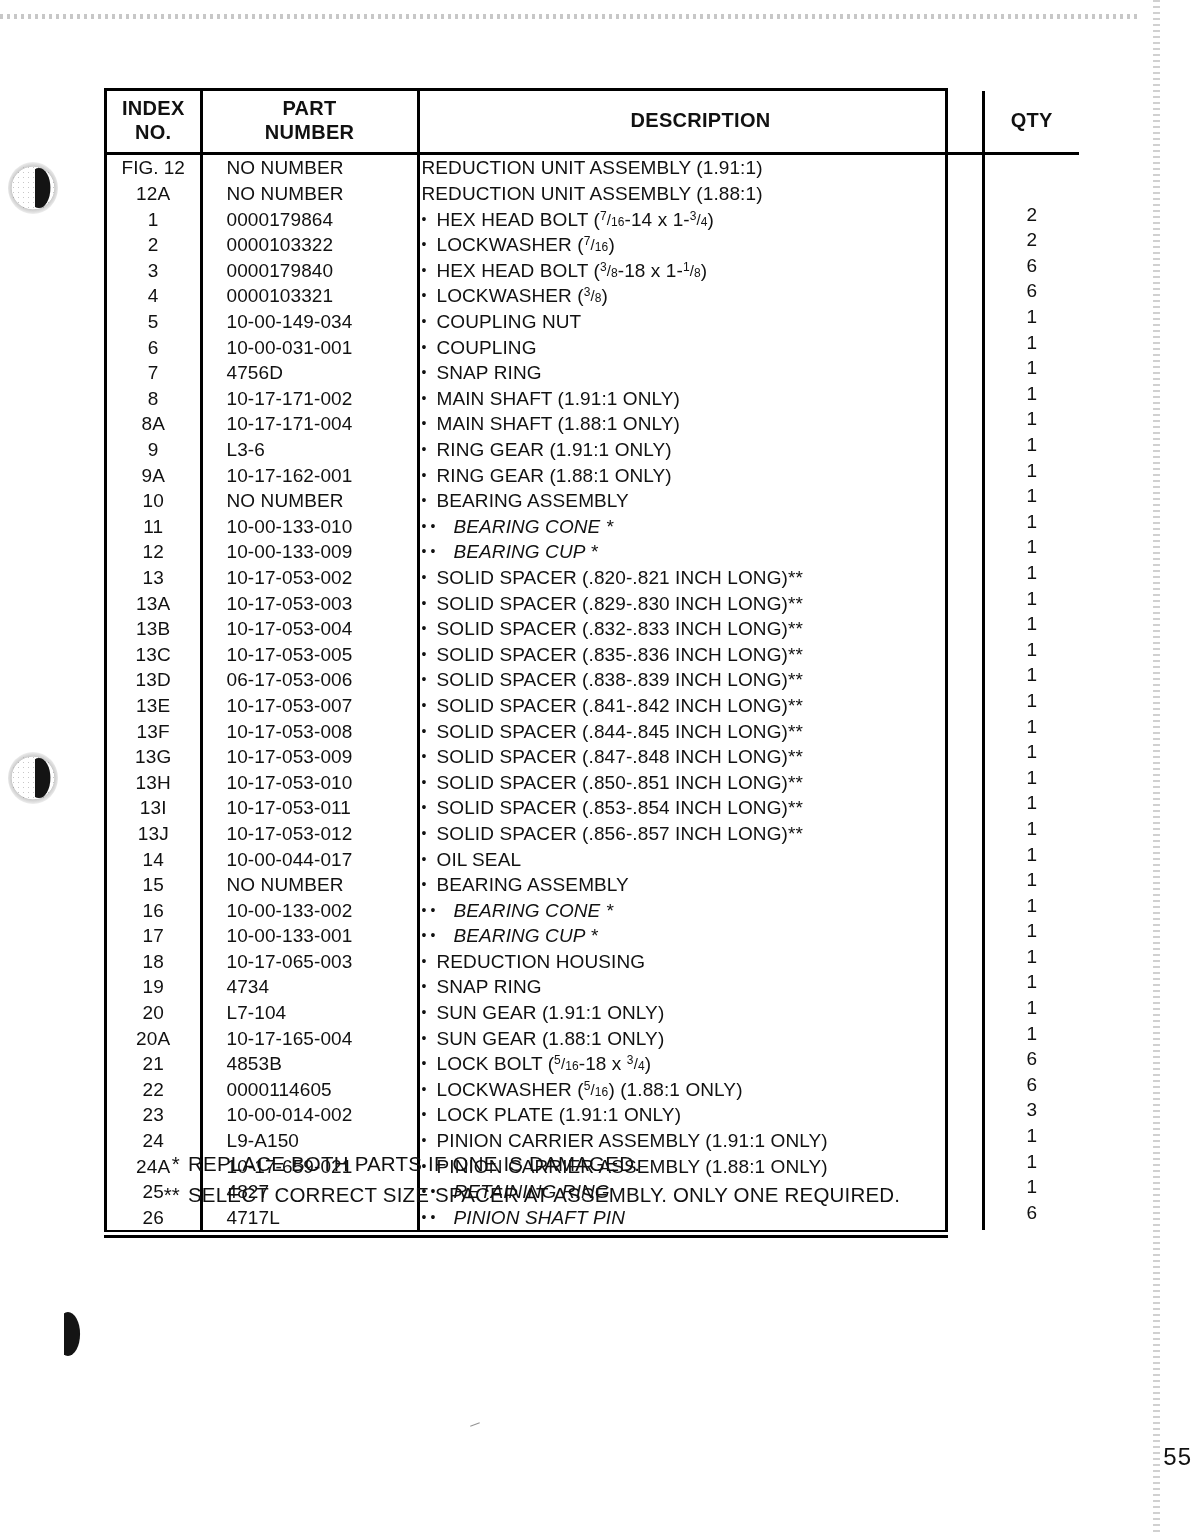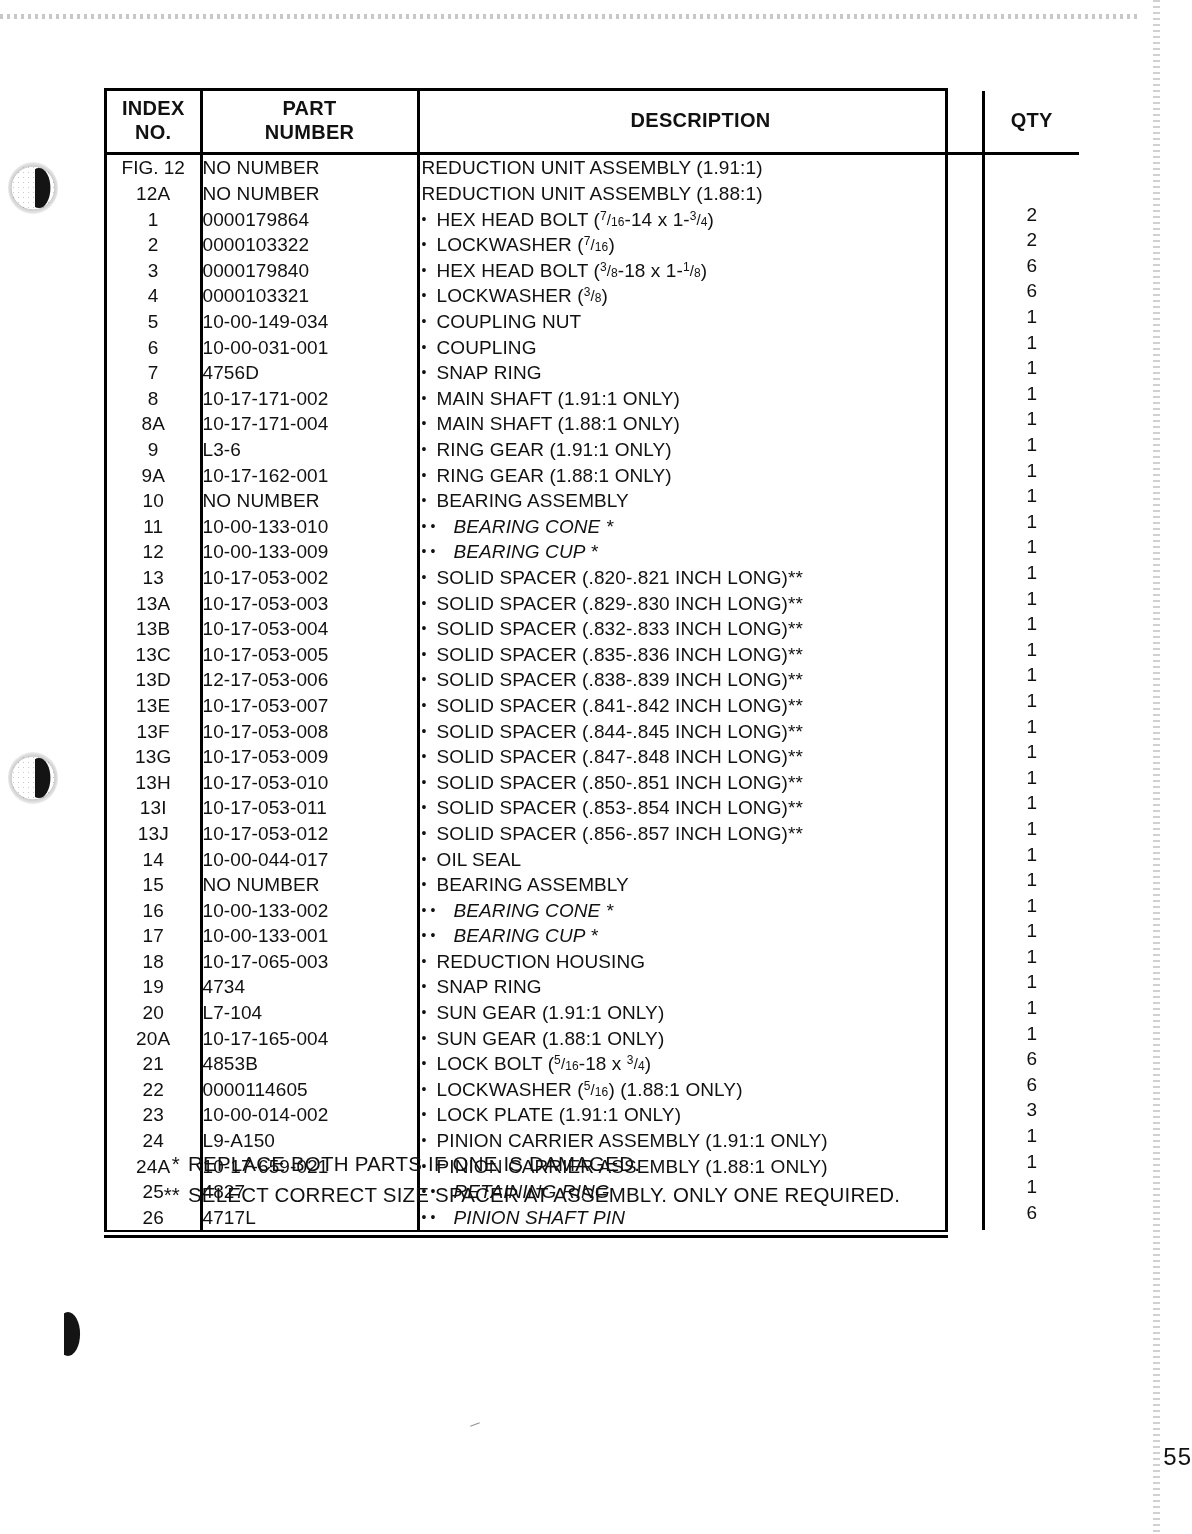--- a/index.html
+++ b/index.html
@@ -126,20 +126,21 @@
   }
   tbody td.sep-r { border-right: 3px solid #000; }
 
   td.idx {
     text-align: center;
     letter-spacing: 0.2px;
   }
   td.idx.wide { letter-spacing: 0px; }
 
   td.pn {
+    padding-left: 24px;
     letter-spacing: 0.1px;
   }
 
   td.desc {
     padding-left: 2px;
     white-space: nowrap;
     letter-spacing: 0.1px;
   }
   td.qty {
     text-align: center;
@@ -409,21 +410,21 @@
           <tr>
             <td class="idx sep-r">13C</td>
             <td class="pn sep-r">10-17-053-005</td>
             <td class="desc sep-r lvl1"><span class="bul"></span><span class="txt">SOLID SPACER (.835-.836 INCH LONG)**</span></td>
             <td class="qty">
               <span class="qtyshift">1</span>
             </td>
           </tr>
           <tr>
             <td class="idx sep-r">13D</td>
-            <td class="pn sep-r">12-17-053-006</td>
+            <td class="pn sep-r">06-17-053-006</td>
             <td class="desc sep-r lvl1"><span class="bul"></span><span class="txt">SOLID SPACER (.838-.839 INCH LONG)**</span></td>
             <td class="qty">
               <span class="qtyshift">1</span>
             </td>
           </tr>
           <tr>
             <td class="idx sep-r">13E</td>
             <td class="pn sep-r">10-17-053-007</td>
             <td class="desc sep-r lvl1"><span class="bul"></span><span class="txt">SOLID SPACER (.841-.842 INCH LONG)**</span></td>
             <td class="qty">

